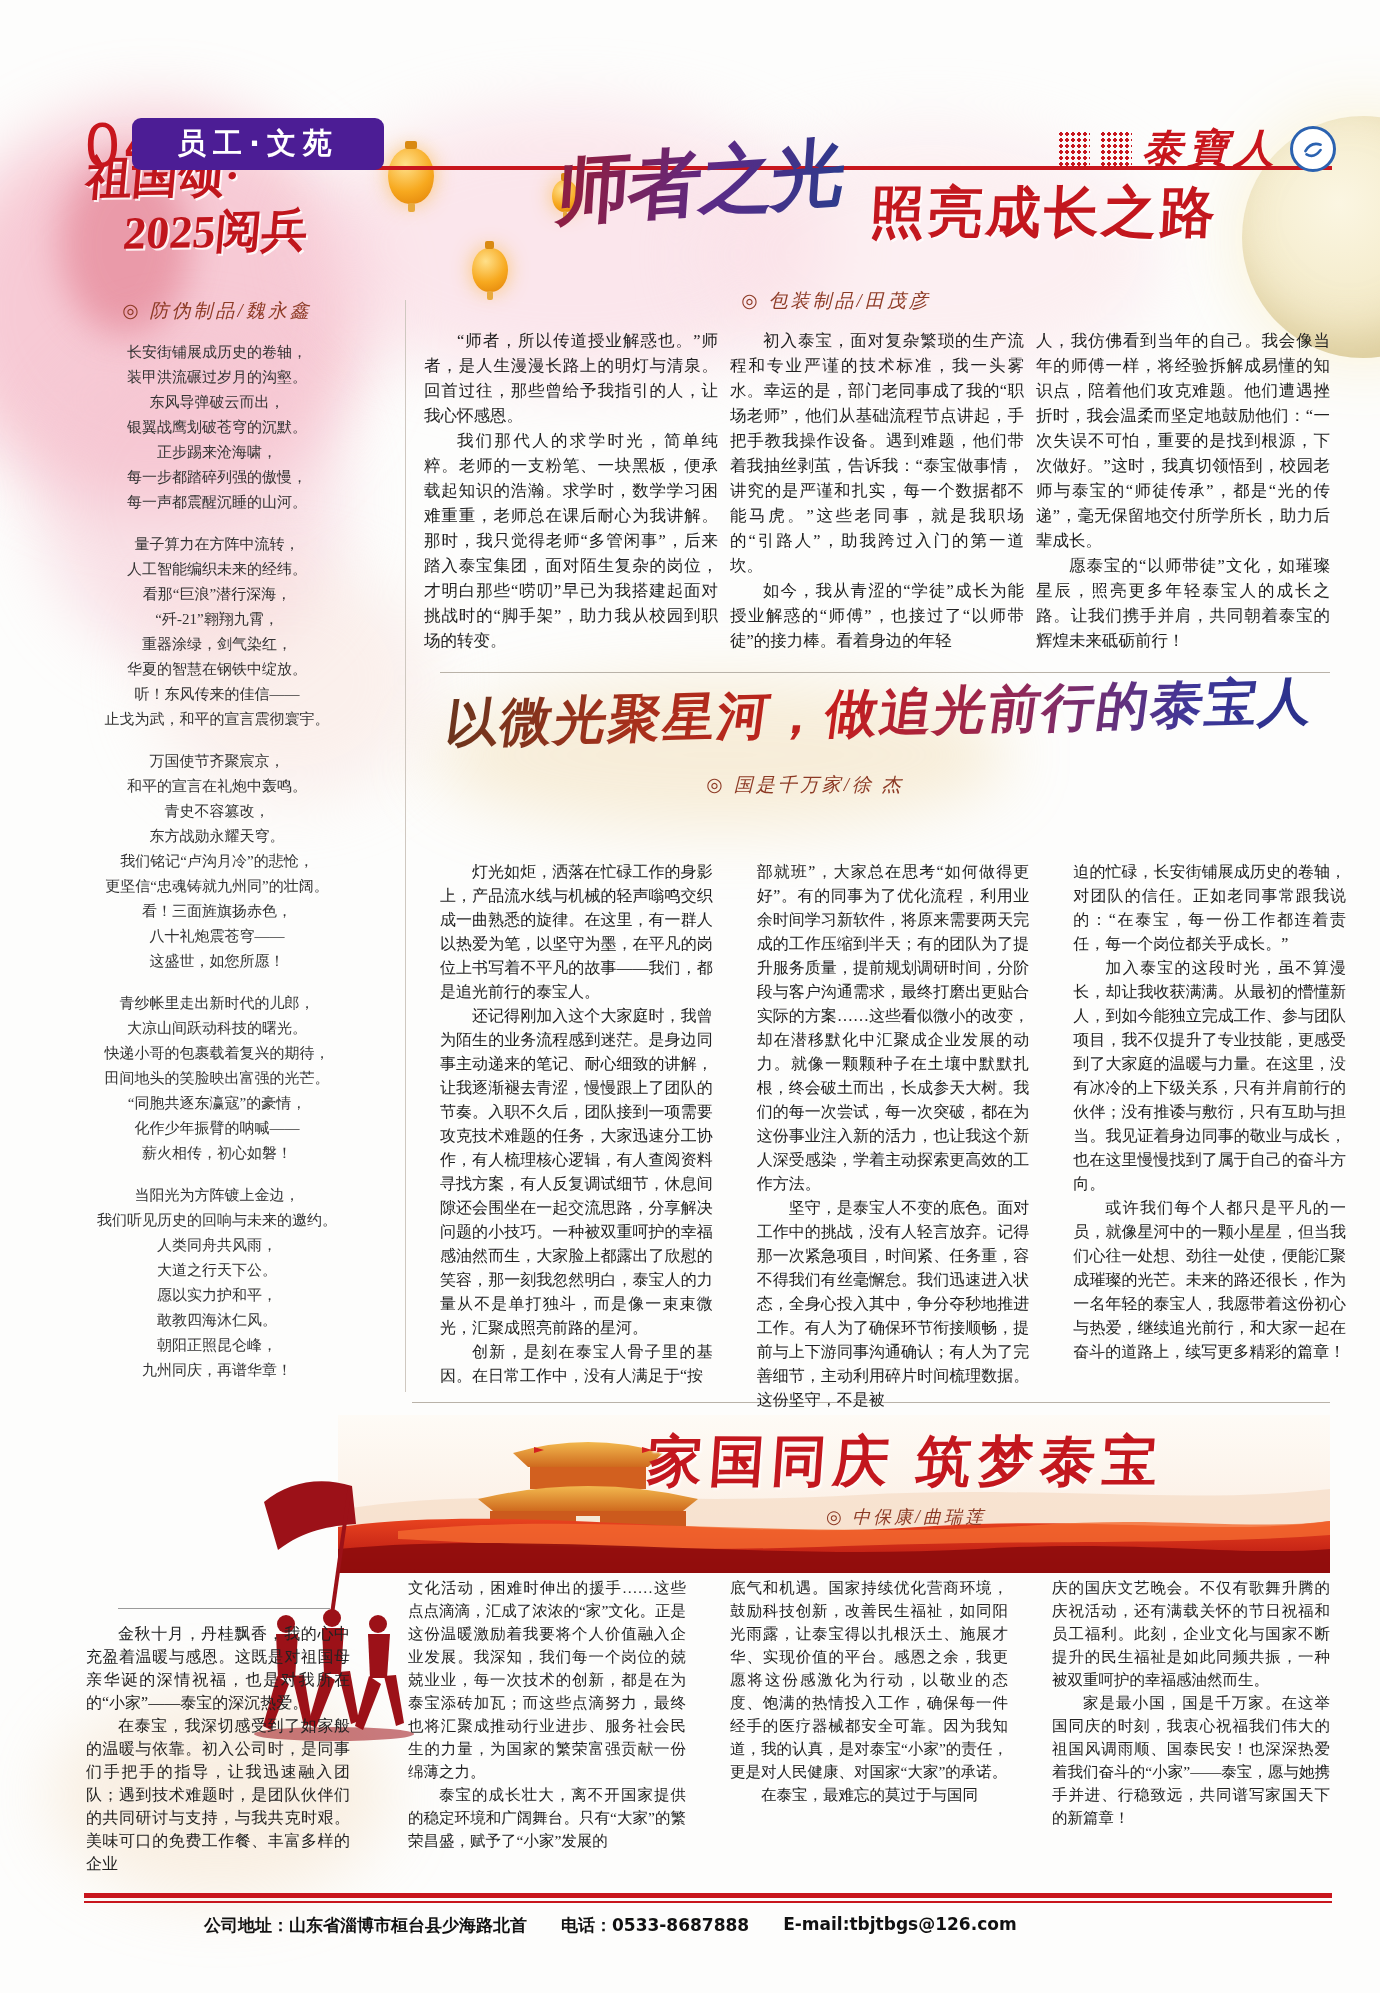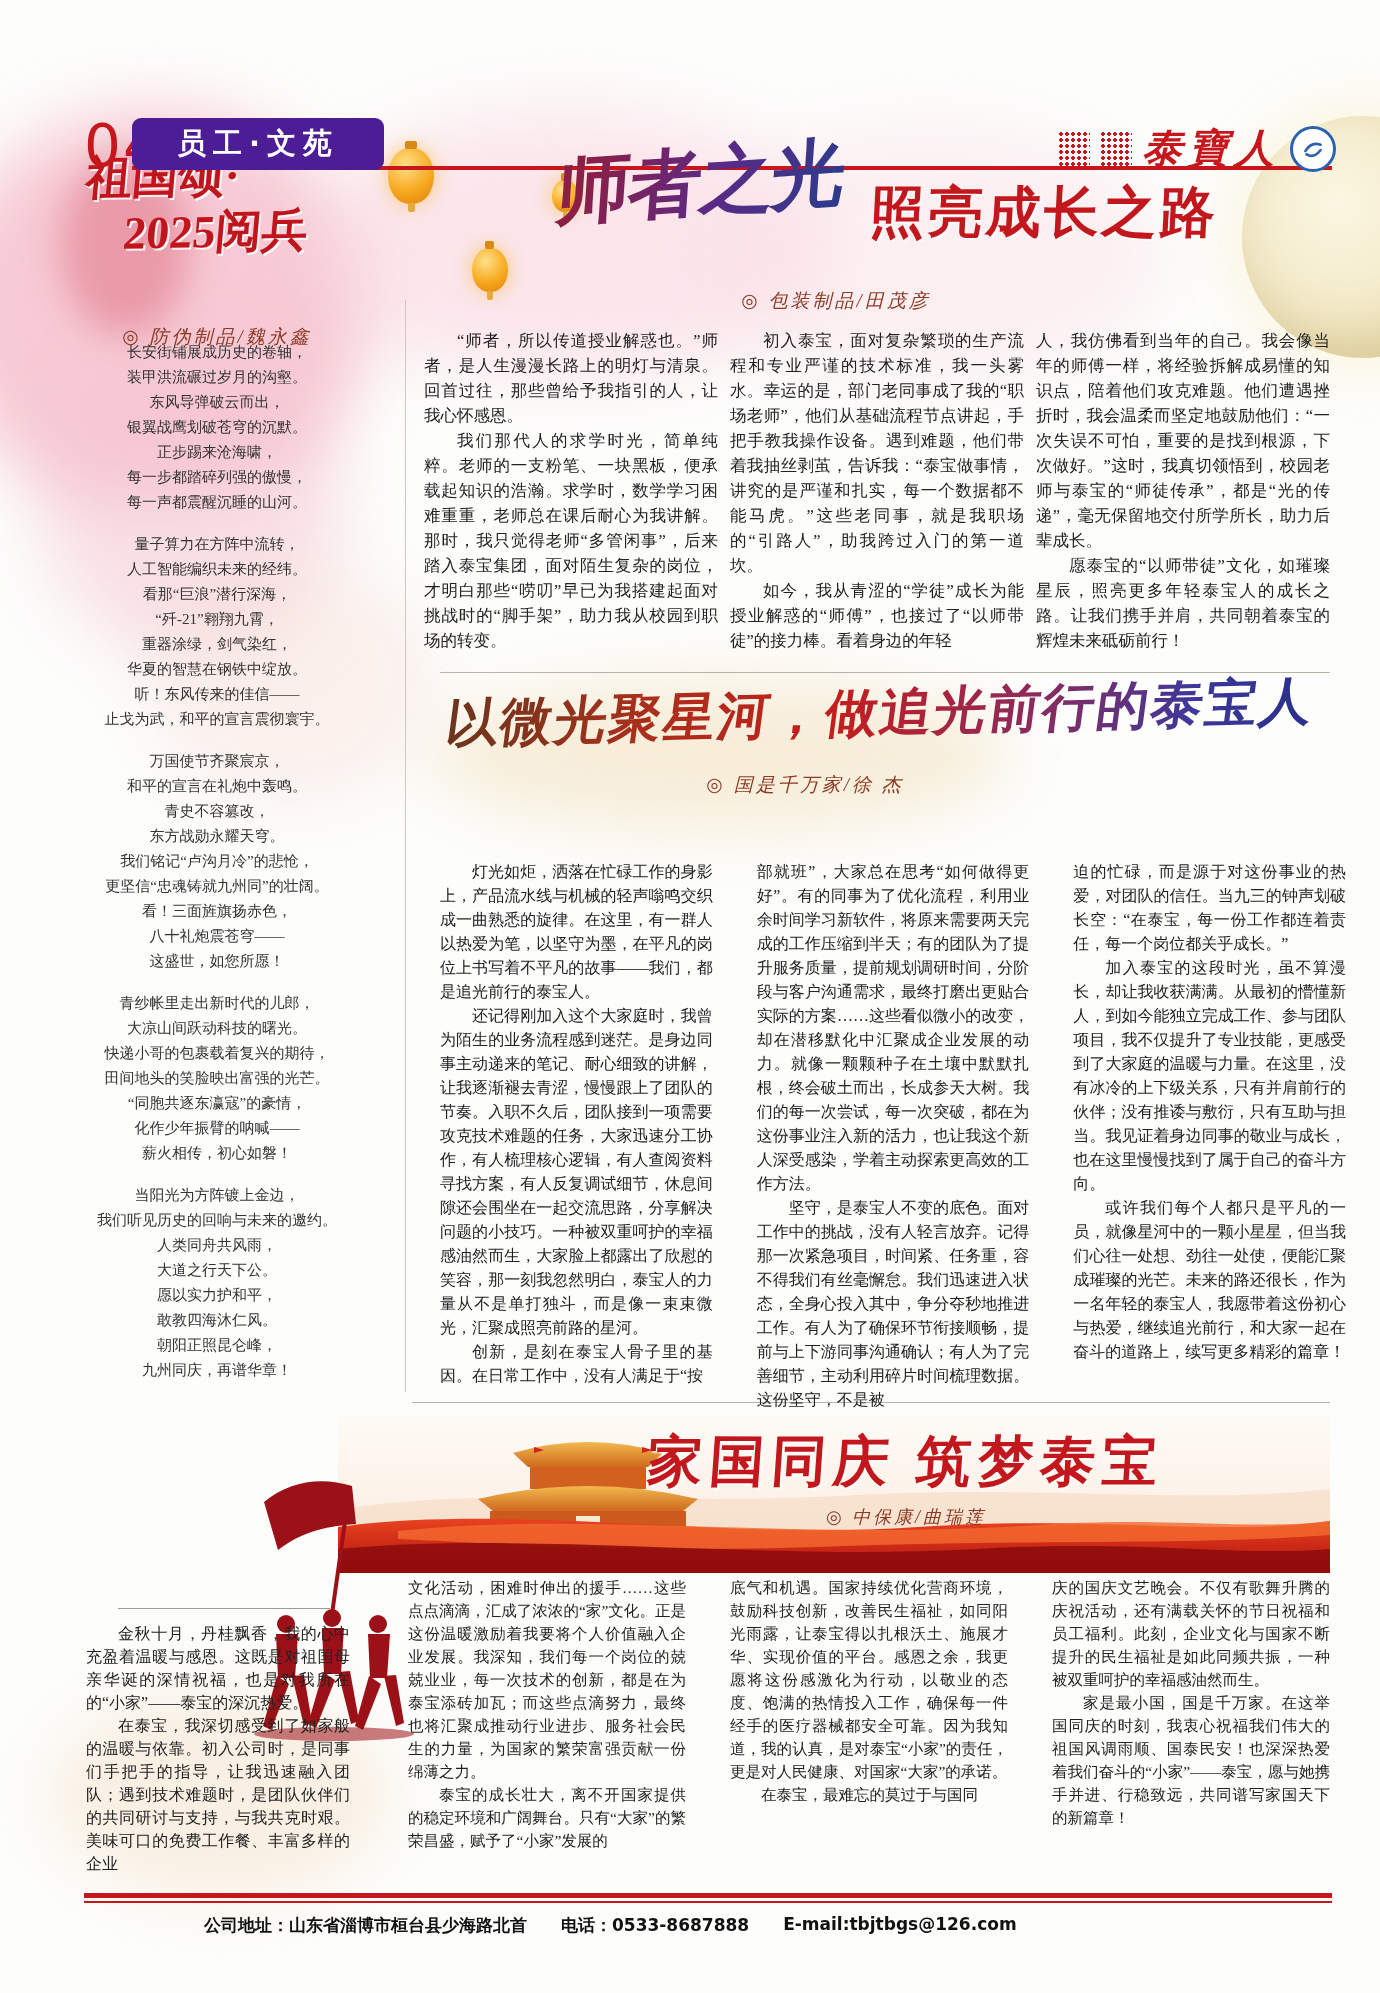--- a/index.html
+++ b/index.html
@@ -55,21 +55,21 @@
   .hdiv { position:absolute; height:1px; background:#b9b2a8; z-index:1; }
   .hd1 { left:440px; top:672px; width:890px; }
   .hd2 { left:412px; top:1402px; width:918px; }
   .hd3 { left:118px; top:1608px; width:212px; background:#9a9a9a; }
 
   
   .poem-title { position:absolute; left:84px; top:148px; width:276px; z-index:2;
     color:#c0151c; font-weight:bold; font-size:46px; line-height:56px;
     transform:skewX(-6deg) rotate(-1deg); text-shadow:2px 2px 0 rgba(255,255,255,.85); }
   .poem-title .t2 { display:block; padding-left:42px; }
-  .poem-author { position:absolute; left:84px; top:298px; width:266px; text-align:center; z-index:2;margin-top:26px; }
+  .poem-author { position:absolute; left:84px; top:298px; width:266px; text-align:center; z-index:2; }
   .poem { position:absolute; left:84px; top:340px; width:266px; z-index:2;
     font-size:15px; line-height:25px; color:#333; text-align:center; }
   .stanza { white-space:pre-line; margin:0 0 17px 0; }
 
   
   .t1-title { position:absolute; left:556px; top:142px; z-index:2; display:flex; align-items:flex-start; gap:26px; }
   .t1-calli { font-size:74px; font-weight:bold; line-height:1.1;
     transform:rotate(-4deg) skewX(-8deg); letter-spacing:-2px; }
   .grad1 { color:#6b2470; }
   .t1-rest { margin-top:34px; font-size:55px; font-weight:bold; color:#c3171e; letter-spacing:3px;
@@ -224,21 +224,21 @@
     <div class="art-col">
       <p class="para">灯光如炬，洒落在忙碌工作的身影上，产品流水线与机械的轻声嗡鸣交织成一曲熟悉的旋律。在这里，有一群人以热爱为笔，以坚守为墨，在平凡的岗位上书写着不平凡的故事——我们，都是追光前行的泰宝人。</p>
       <p class="para">还记得刚加入这个大家庭时，我曾为陌生的业务流程感到迷茫。是身边同事主动递来的笔记、耐心细致的讲解，让我逐渐褪去青涩，慢慢跟上了团队的节奏。入职不久后，团队接到一项需要攻克技术难题的任务，大家迅速分工协作，有人梳理核心逻辑，有人查阅资料寻找方案，有人反复调试细节，休息间隙还会围坐在一起交流思路，分享解决问题的小技巧。一种被双重呵护的幸福感油然而生，大家脸上都露出了欣慰的笑容，那一刻我忽然明白，泰宝人的力量从不是单打独斗，而是像一束束微光，汇聚成照亮前路的星河。</p>
       <p class="para">创新，是刻在泰宝人骨子里的基因。在日常工作中，没有人满足于“按</p>
     </div>
     <div class="art-col">
       <p class="para cont">部就班”，大家总在思考“如何做得更好”。有的同事为了优化流程，利用业余时间学习新软件，将原来需要两天完成的工作压缩到半天；有的团队为了提升服务质量，提前规划调研时间，分阶段与客户沟通需求，最终打磨出更贴合实际的方案……这些看似微小的改变，却在潜移默化中汇聚成企业发展的动力。就像一颗颗种子在土壤中默默扎根，终会破土而出，长成参天大树。我们的每一次尝试，每一次突破，都在为这份事业注入新的活力，也让我这个新人深受感染，学着主动探索更高效的工作方法。</p>
       <p class="para">坚守，是泰宝人不变的底色。面对工作中的挑战，没有人轻言放弃。记得那一次紧急项目，时间紧、任务重，容不得我们有丝毫懈怠。我们迅速进入状态，全身心投入其中，争分夺秒地推进工作。有人为了确保环节衔接顺畅，提前与上下游同事沟通确认；有人为了完善细节，主动利用碎片时间梳理数据。这份坚守，不是被</p>
     </div>
     <div class="art-col">
-      <p class="para cont">迫的忙碌，而是源于对这份事业的热爱，对团队的信任。当九三的钟声划破长空：“在泰宝，每一份工作都连着责任，每一个岗位都关乎成长。”</p>
+      <p class="para cont">迫的忙碌，长安街铺展成历史的卷轴，对团队的信任。正如老同事常跟我说的：“在泰宝，每一份工作都连着责任，每一个岗位都关乎成长。”</p>
       <p class="para">加入泰宝的这段时光，虽不算漫长，却让我收获满满。从最初的懵懂新人，到如今能独立完成工作、参与团队项目，我不仅提升了专业技能，更感受到了大家庭的温暖与力量。在这里，没有冰冷的上下级关系，只有并肩前行的伙伴；没有推诿与敷衍，只有互助与担当。我见证着身边同事的敬业与成长，也在这里慢慢找到了属于自己的奋斗方向。</p>
       <p class="para">或许我们每个人都只是平凡的一员，就像星河中的一颗小星星，但当我们心往一处想、劲往一处使，便能汇聚成璀璨的光芒。未来的路还很长，作为一名年轻的泰宝人，我愿带着这份初心与热爱，继续追光前行，和大家一起在奋斗的道路上，续写更多精彩的篇章！</p>
     </div>
   </div>
 
   <div class="banner">
     <svg width="992" height="158" viewBox="0 0 992 158">
       <defs>
         <linearGradient id="sky" x1="0" y1="0" x2="0" y2="1">
           <stop offset="0" stop-color="#fefbf6"></stop>

